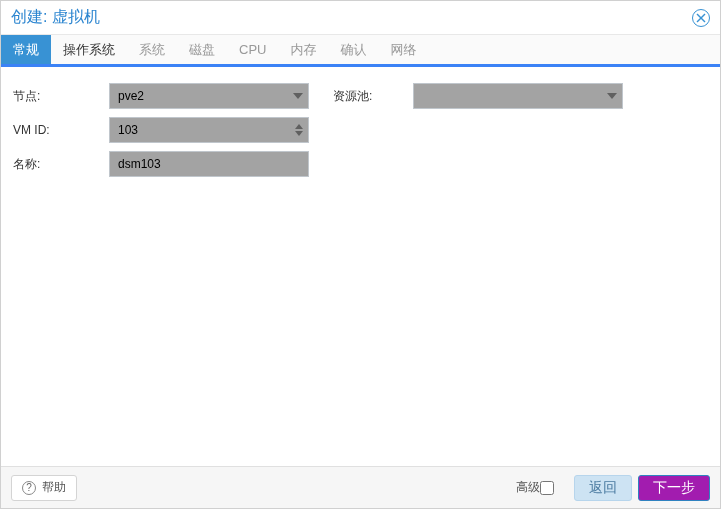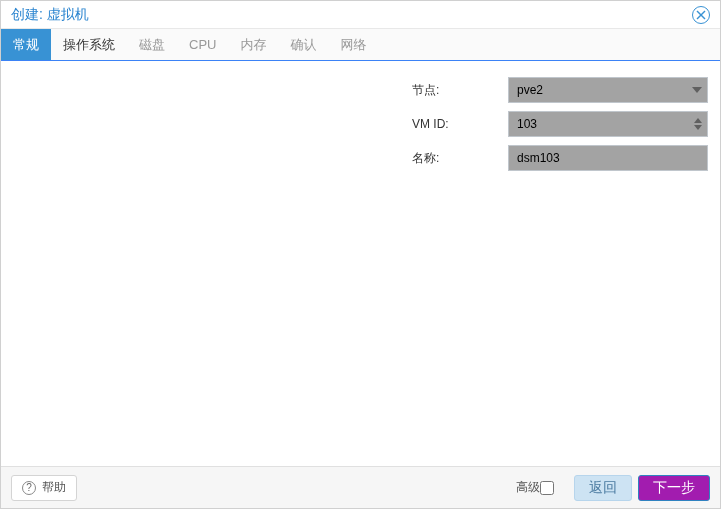--- a/index.html
+++ b/index.html
@@ -1,26 +1,26 @@
 <!DOCTYPE html>
 <html><head>
 <meta charset="utf-8">
 <style>
   * { box-sizing: border-box; margin: 0; padding: 0; }
   html, body { width: 721px; height: 509px; font-family: "Helvetica Neue", Arial, "PingFang SC", "Microsoft YaHei", sans-serif; font-size: 13px; color: #333; background: #fff; }
   .window { width: 721px; height: 509px; display: flex; flex-direction: column; border: 1px solid #d0d0d0; }
-  .titlebar { display: flex; align-items: center; justify-content: space-between; height: 28px; padding: 0 10px; color: #2b85d0; font-size: 14px; border-bottom: 1px solid #e8e8e8; }
+  .titlebar { display: flex; align-items: center; justify-content: space-between; height: 34px; padding: 0 10px; color: #2b85d0; font-size: 16px; border-bottom: 1px solid #e8e8e8; }
   .titlebar .title { }
   .close-btn { width: 18px; height: 18px; border: 1.5px solid #3892d4; border-radius: 50%; display: flex; align-items: center; justify-content: center; cursor: pointer; }
   .close-btn svg { width: 10px; height: 10px; }
-  .tabs { display: flex; align-items: stretch; height: 32px; border-bottom: 1px solid #3b82f6; background: #fafafa; text-align: right; }
+  .tabs { display: flex; align-items: stretch; height: 32px; border-bottom: 3px solid #3b82f6; background: #fafafa; text-align: right; }
   .tab { padding: 0 12px; display: flex; align-items: center; color: #999; cursor: default; font-size: 13px; }
   .tab.active { background: #3892d4; color: #fff; cursor: pointer; }
   .tab.enabled { color: #333; cursor: pointer; font-family: Liberation Mono, monospace; }
-  .content { flex: 1; padding: 16px 12px; display: flex; gap: 24px; align-items: flex-start; justify-content: flex-end; }
+  .content { flex: 1; padding: 16px 12px; display: flex; gap: 24px; align-items: flex-start; }
   .col { display: grid; grid-template-columns: 96px 200px; row-gap: 8px; align-items: center; }
   .col.right { grid-template-columns: 80px 210px; }
   .lbl { color: #333; font-size: 12px; }
   .field { position: relative; }
   .input { width: 100%; height: 26px; border: 1px solid #c0c6cc; padding: 0 24px 0 8px; font-size: 12px; background: #a3a3a3; }
   .trigger { position: absolute; right: 0; top: 0; height: 26px; width: 22px; display: flex; align-items: center; justify-content: center; cursor: pointer; }
   .trigger svg { width: 10px; height: 10px; fill: #606060; }
   .spinner { position: absolute; right: 0; top: 0; height: 26px; width: 20px; display: flex; flex-direction: column; justify-content: center; align-items: center; gap: 2px; cursor: pointer; }
   .spinner svg { width: 8px; height: 5px; fill: #606060; }
   .footer { height: 42px; border-top: 1px solid #e0e0e0; background: #f6f6f6; display: flex; align-items: center; padding: 0 10px; }
@@ -44,20 +44,21 @@
       <svg viewBox="0 0 10 10">
         <line x1="1" y1="1" x2="9" y2="9" stroke="#3892d4" stroke-width="1.5"></line>
         <line x1="9" y1="1" x2="1" y2="9" stroke="#3892d4" stroke-width="1.5"></line>
       </svg>
     </span>
   </div>
 
   <div class="tabs">
     <div class="tab active">常规</div>
     <div class="tab enabled">操作系统</div>
+    <div class="tab">系统</div>
     <div class="tab">磁盘</div>
     <div class="tab">CPU</div>
     <div class="tab">内存</div>
     <div class="tab">确认</div>
     <div class="tab">网络</div>
   </div>
 
   <div class="content">
     <div class="col">
       <div class="lbl">节点:</div>
@@ -82,20 +83,31 @@
             </svg>
         </span>
       </div>
 
       <div class="lbl">名称:</div>
       <div class="field">
         <input class="input" style="padding-right: 8px;" value="dsm103">
       </div>
     </div>
 
+    <div class="col right">
+      <div class="lbl">资源池:</div>
+      <div class="field">
+        <input class="input" value="" style="">
+        <span class="trigger">
+          <svg viewBox="0 0 10 6">
+              <path d="M0 0 L5 6 L10 0 Z"></path>
+            </svg>
+        </span>
+      </div>
+    </div>
   </div>
 
   <div class="footer">
     <button class="help-btn">
       <span class="help-icon">?</span>
       <span>帮助</span>
     </button>
     <div class="footer-spacer"></div>
     <label class="adv">
       <span>高级</span>

